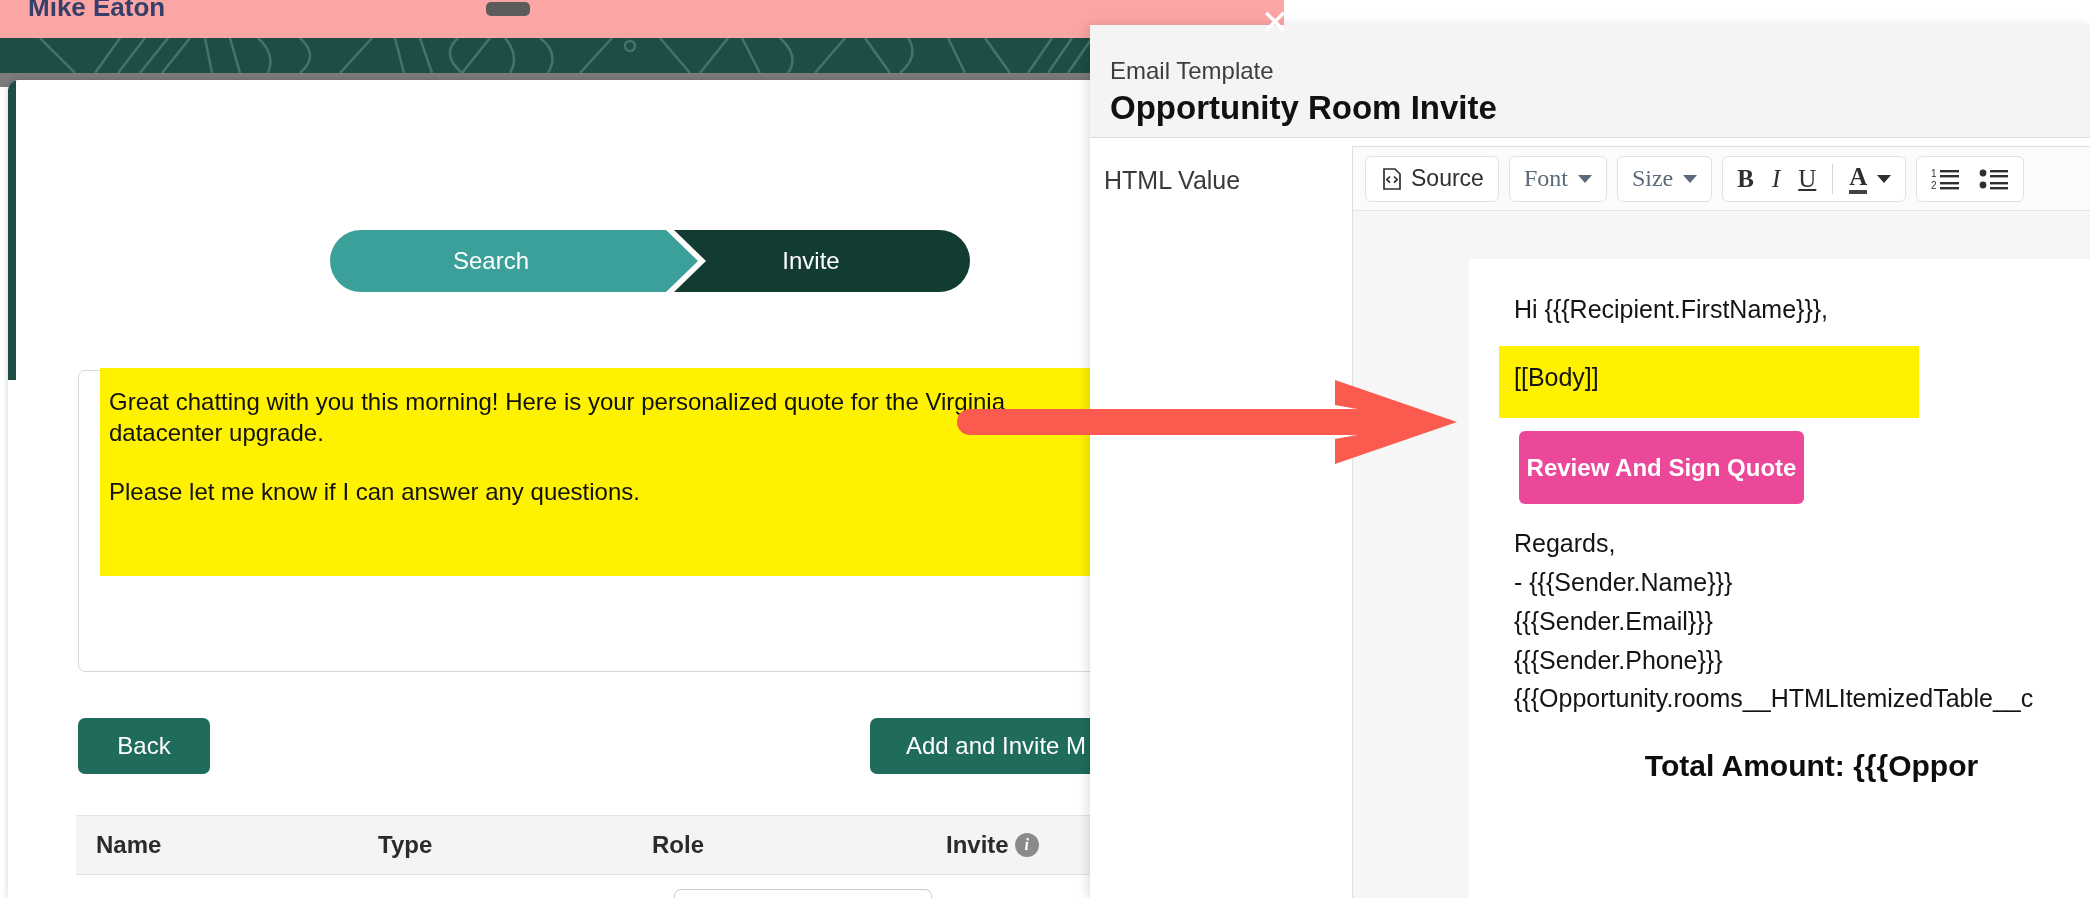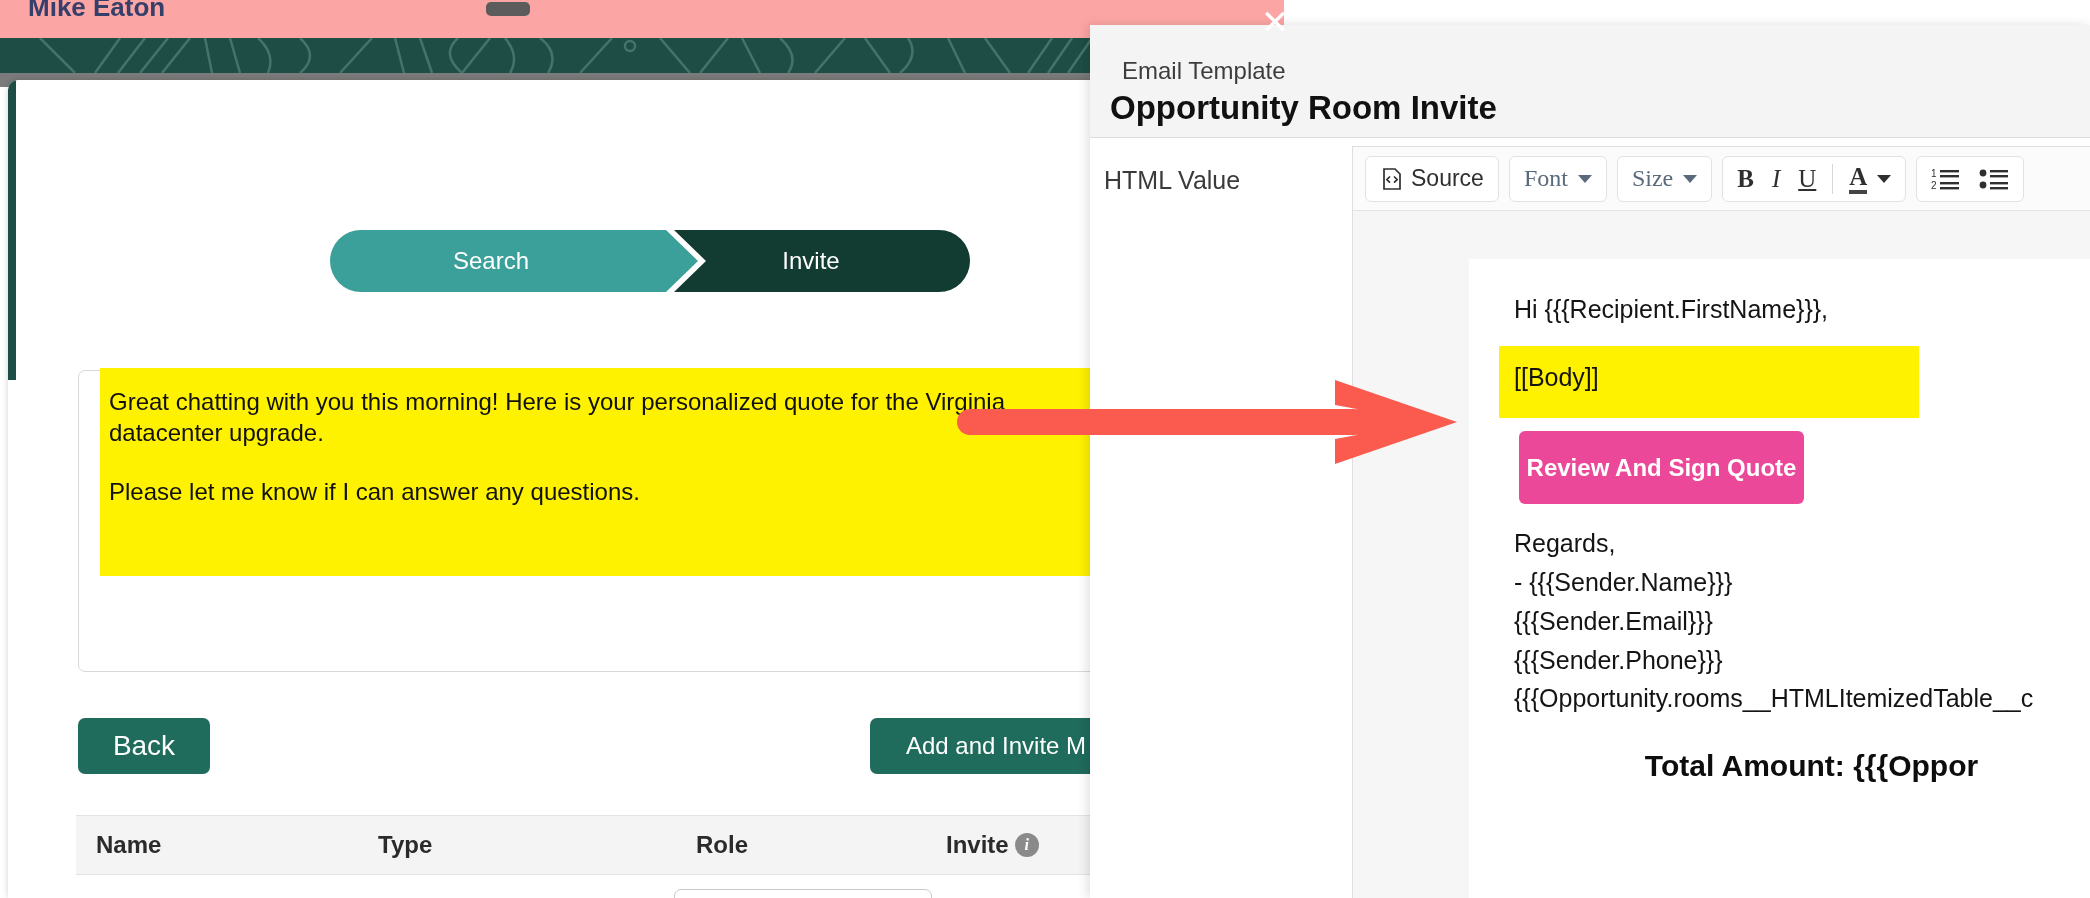--- a/index.html
+++ b/index.html
@@ -136,21 +136,21 @@
 
   
   .btn-back {
     position: absolute;
     left: 70px; top: 638px;
     width: 132px; height: 56px;
     background: #1F6B5C;
     border-radius: 7px;
     border: none;
     color: #ffffff;
-    font-size: 28px;
+    font-size: 24px;
     font-family: "Liberation Sans", sans-serif;
     cursor: pointer;
   }
   .btn-add-invite {
     position: absolute;
     left: 862px; top: 638px;
     width: 360px; height: 56px;
     background: #1F6B5C;
     border-radius: 7px;
     border: none;
@@ -177,21 +177,21 @@
   .th {
     position: absolute;
     top: 0; height: 58px; line-height: 58px;
     font-size: 24px;
     font-weight: bold;
     color: #2b2b2b;
     white-space: nowrap;
   }
   .th.name { left: 20px; }
   .th.type { left: 302px; }
-  .th.role { left: 620px; text-align: center; }
+  .th.role { left: 576px; text-align: center; }
   .th.invite { left: 870px; }
   .info-icon {
     display: inline-block;
     width: 24px; height: 24px;
     border-radius: 50%;
     background: #8a8a8a;
     color: #fff;
     font-size: 16px;
     font-weight: bold;
     font-style: italic;
@@ -249,21 +249,21 @@
   }
   .modal-header {
     position: absolute;
     left: 0; top: 0;
     width: 1000px; height: 112px;
     background: #f4f4f4;
     border-bottom: 1px solid #dcdcdc;
   }
   .modal-eyebrow {
     position: absolute;
-    left: 32px; top: 32px;
+    left: 20px; top: 32px;
     font-size: 24px;
     color: #3d3d3d;
     white-space: nowrap;
   }
   .modal-title {
     position: absolute;
     left: 20px; top: 64px;
     font-size: 33px;
     font-weight: bold;
     color: #111;

